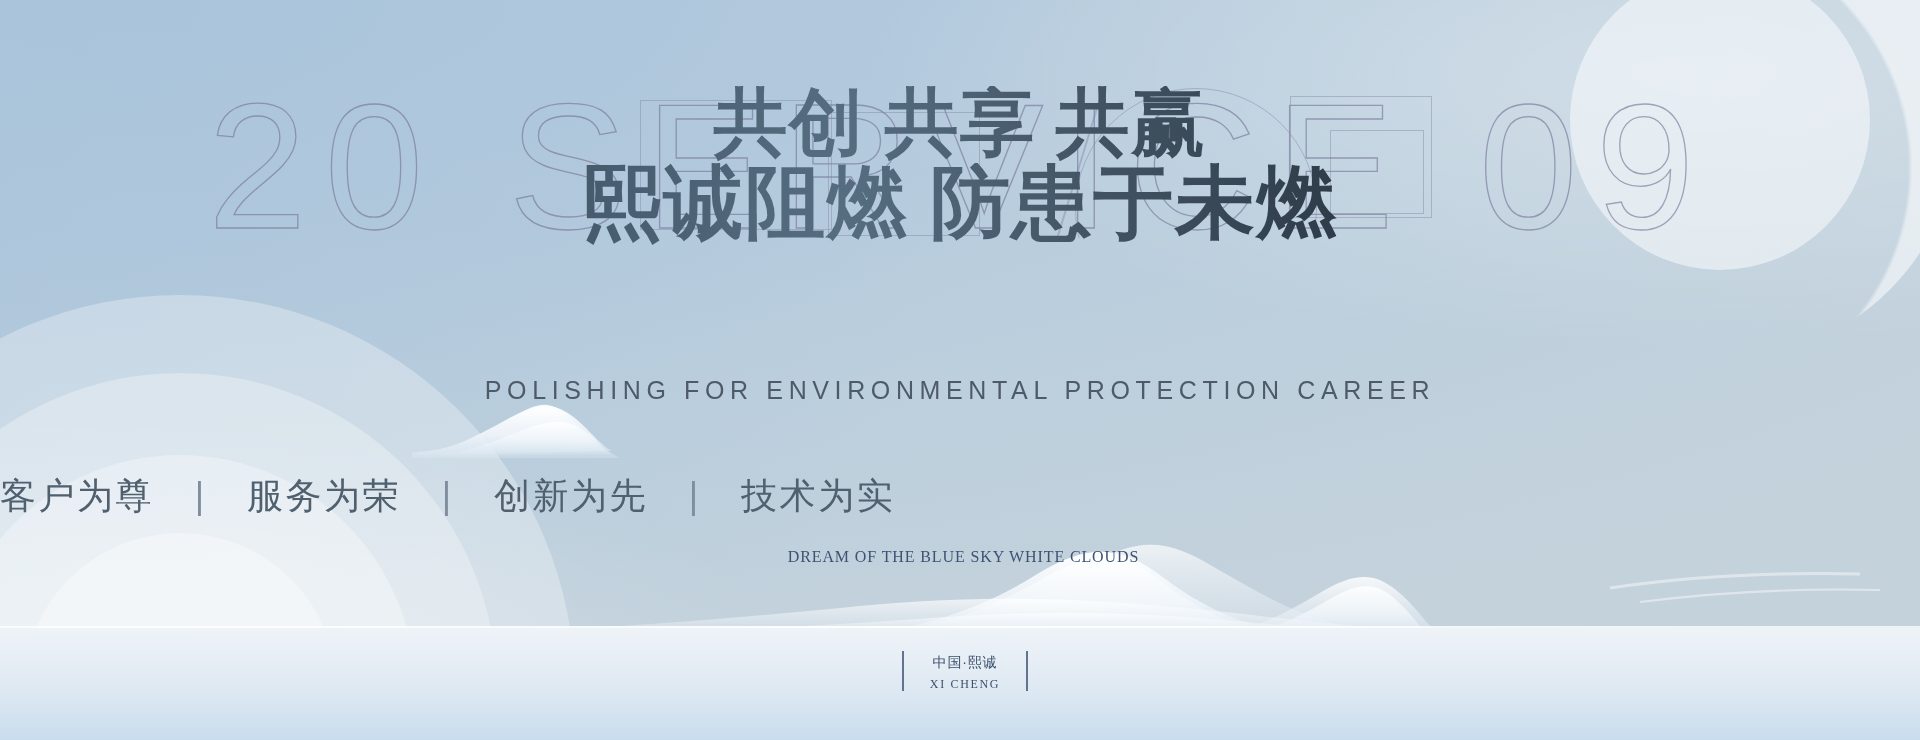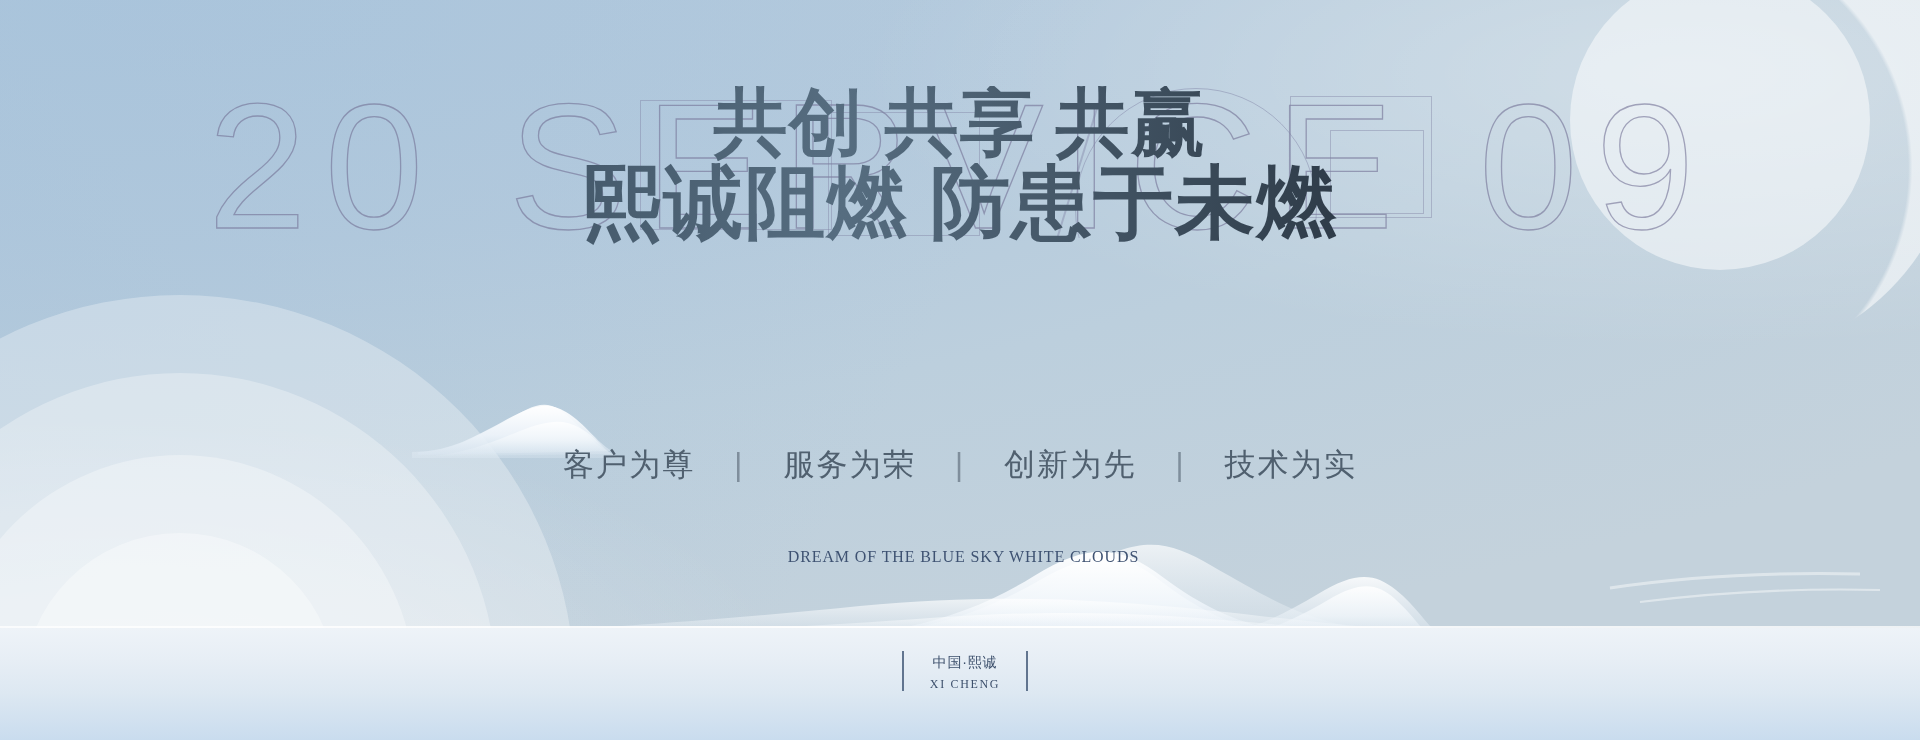--- a/index.html
+++ b/index.html
@@ -105,23 +105,23 @@
   .hl-2{font-size:80px;margin-top:2px;}
 
   .subtitle{
     position:absolute;left:0;right:0;top:376px;text-align:center;
     font-family:"Liberation Sans","DejaVu Sans",sans-serif;
     font-size:25px;font-weight:400;letter-spacing:.225em;
     color:#4e5a68;white-space:nowrap;
   }
 
   .values{
-    position:absolute;left:0;right:0;top:444px;text-align:center;
-    font-family:"Liberation Sans","DejaVu Sans",sans-serif;
-    font-size:31px;color:#50606f;letter-spacing:.07em;white-space:nowrap;
+    position:absolute;left:0;right:0;top:472px;
+    font-family:"Liberation Sans","DejaVu Sans",sans-serif;
+    font-size:36px;color:#50606f;letter-spacing:.07em;white-space:nowrap;
   }
   .values .vsep{display:inline-block;color:#7f8e9c;margin:0 28px;font-weight:300;}
   .values .vtext{display:inline-block;}
 
   .enpair{
     position:absolute;left:0;right:0;top:545px;text-align:center;
     font-family:"Liberation Serif","DejaVu Serif",serif;
     color:#3e5272;letter-spacing:.055em;line-height:1.5;
   }
   .enpair .l1{font-size:15px;}
@@ -232,20 +232,21 @@
   <div class="floor"></div>
   <div class="floor-edge"></div>
 
   <div class="content">
 
     <div class="headline">
       <div class="hl-line hl-1">共创 共享 共赢</div>
       <div class="hl-line hl-2">熙诚阻燃 防患于未燃</div>
     </div>
 
+    <div class="subtitle">POLISHING FOR ENVIRONMENTAL PROTECTION CAREER</div>
 
     <div class="values">
       <span class="vtext">客户为尊</span>
       <span class="vsep">|</span>
       <span class="vtext">服务为荣</span>
       <span class="vsep">|</span>
       <span class="vtext">创新为先</span>
       <span class="vsep">|</span>
       <span class="vtext">技术为实</span>
     </div>

